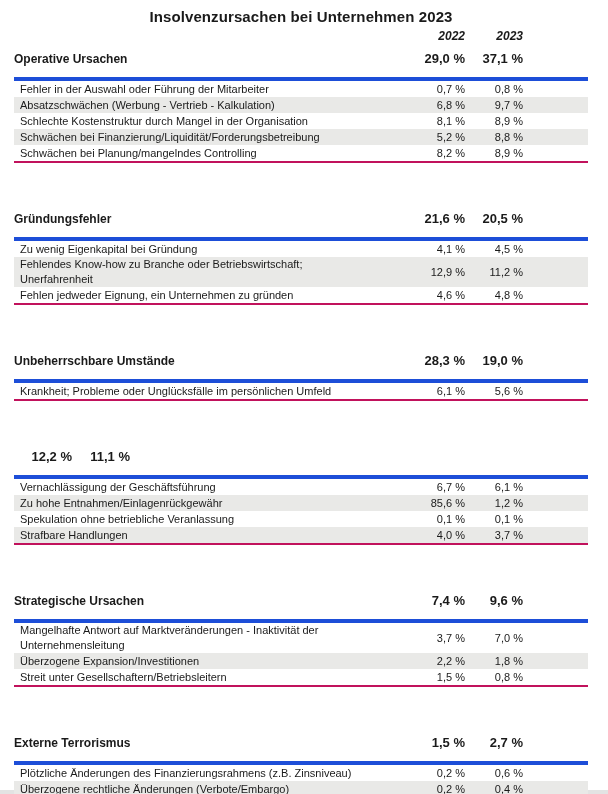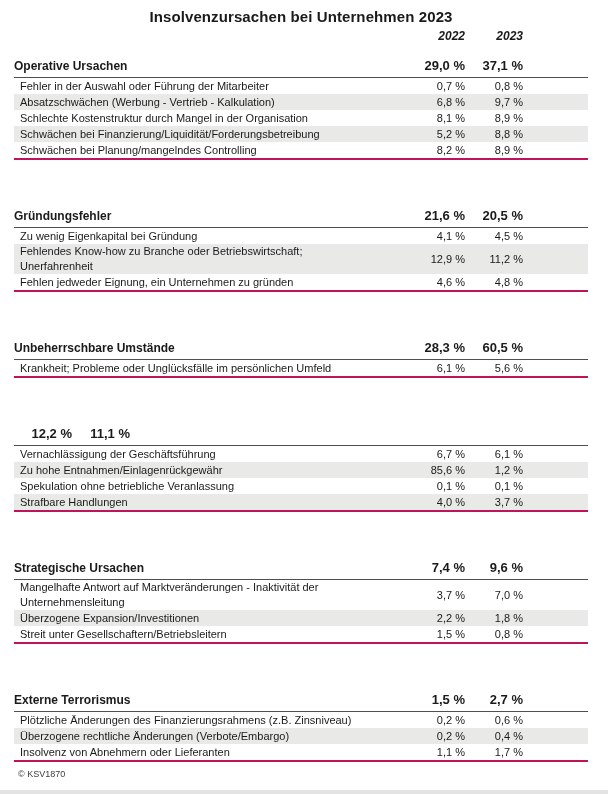--- a/index.html
+++ b/index.html
@@ -27,37 +27,37 @@
     margin: 0 0 3px 0;
     letter-spacing: 0.1px;
     text-align: center;
   }
   
   .cols { display: flex; align-items: center; }
   .cols .v  { width: 58px; text-align: right; flex: 0 0 auto; font-size: 13px; }
   .cols .sp { width: 65px; flex: 0 0 auto; }
   .cols .lbl-spacer, .cols .lbl, .cols .sec-name { flex: 1 1 auto; min-width: 0; }
 
-  .years-row { height: 15px; margin-bottom: 14px; }
+  .years-row { height: 15px; margin-bottom: 7px; }
   .years-row .year {
     width: 58px; flex: 0 0 auto;
     text-align: right;
     font-size: 12px;
     font-weight: bold;
     font-style: italic;
   }
 
   .sec + .sec { margin-top: 47px; }
   .sec-head { height: 17px; }
   .sec-name { font-size: 12px; font-weight: bold; }
   .sec-head .v { font-weight: bold; }
 
   .rows {
-    margin-top: 3px;
-    border-top: 1px solid #1d4ed8;
+    margin-top: 10px;
+    border-top: 4px solid #1d4ed8;
     border-bottom: 2px solid #c1125c;
   }
   .row { min-height: 16px; }
   .row:nth-child(even) { background: #e9e9e7; }
   .row .lbl {
     font-size: 11px;
     line-height: 15px;
     padding-left: 6px;
     white-space: pre-line;
   }
@@ -158,21 +158,21 @@
     <span class="v">4,8 %</span>
     <span class="sp"></span>
   </div>
 </div>
   </div>
 
   <div class="sec">
     <div class="cols sec-head">
       <span class="sec-name">Unbeherrschbare Umstände</span>
       <span class="v">28,3 %</span>
-      <span class="v">60,5 %</span>
+      <span class="v">19,0 %</span>
       <span class="sp"></span>
     </div>
     <div class="rows">
 
   <div class="cols row">
     <span class="lbl">Krankheit; Probleme oder Unglücksfälle im persönlichen Umfeld</span>
     <span class="v">6,1 %</span>
     <span class="v">5,6 %</span>
     <span class="sp"></span>
   </div>

